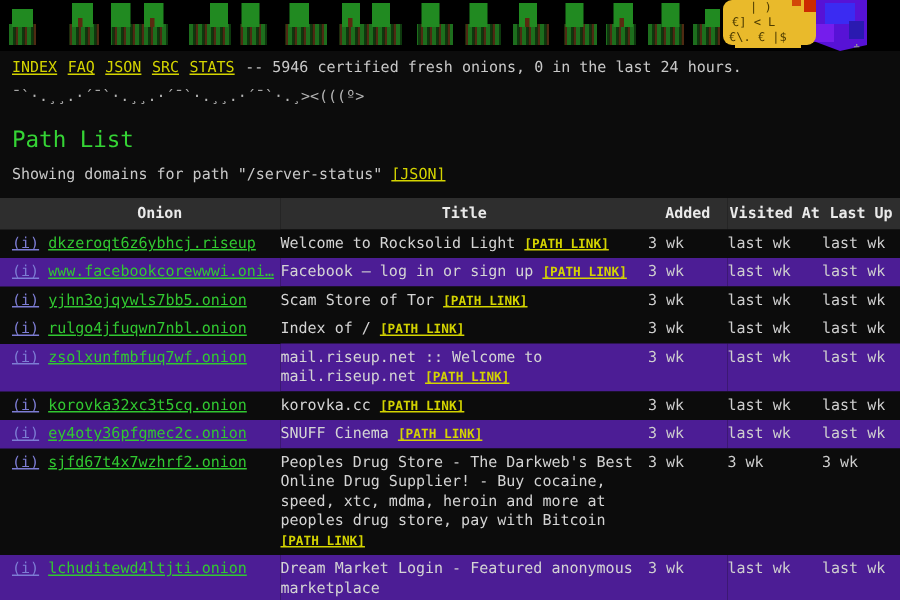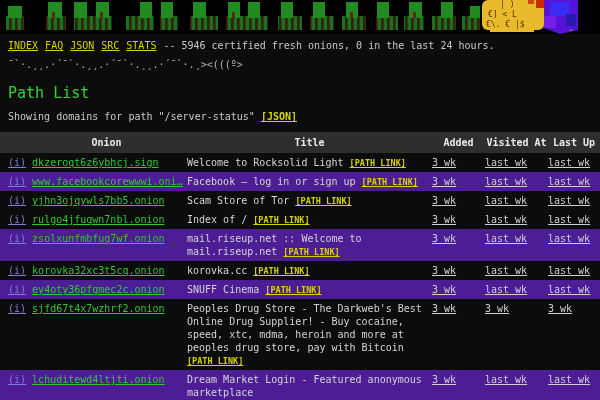--- a/index.html
+++ b/index.html
@@ -9,35 +9,35 @@
     font-family:"DejaVu Sans Mono","Liberation Mono",monospace;
     font-size:10px;line-height:13px;
   }
   a{text-decoration:underline;cursor:pointer;margin-top:42px;}
   .banner{position:relative;width:600px;height:34px;background:#000;}
   .nav{padding:5px 0 0 8px;white-space:nowrap;color:#c9c9c9;}
   .nav a{color:#d4d400;margin-right:7px;}
   .wave{padding:6px 0 0 8px;color:#b5b5b5;white-space:pre;}
   .heading{margin:13px 0 0 8px;color:#35d435;font-weight:normal;font-size:15px;line-height:18px;}
   .subtitle{margin:8px 0 0 8px;color:#c9c9c9;}
-  .subtitle a{color:#d4d400;font-weight:bold;}
+  .subtitle a{color:#d4d400;font-weight:normal;}
   table{border-collapse:collapse;table-layout:fixed;width:600px;margin-top:9px;font-size:10px;}
   col.c1{width:187px;} col.c2{width:245px;} col.c3{width:53px;} col.c4{width:63px;} col.c5{width:52px;}
   thead tr{background:#2e2e2e;}
   th{color:#eaeaea;font-weight:bold;text-align:center;padding:4px 0;font-size:10px;}
   th.h1{padding-left:26px;}
   td{vertical-align:top;padding:3px 0 2px;}
   tr.odd{background:#0c0c0c;}
   tr.even{background:#4c1d95;}
   td.c-onion{padding-left:8px;white-space:nowrap;overflow:hidden;}
   a.info{color:#7d7dd4;}
   a.onion{color:#31c831;}
   td.c-title{padding-right:4px;color:#d4d4d4;}
   a.plink{color:#d4d400;font-size:8.5px;font-weight:bold;}
-  td.c-added,td.c-vis,td.c-last{color:#cfcfcf;white-space:nowrap;text-decoration:underline;}
+  td.c-added,td.c-vis,td.c-last{color:#cfcfcf;white-space:nowrap;}
 </style>
 </head>
 <body>
 
 <div class="banner">
   <svg width="600" height="34" viewBox="0 0 600 34">
     <defs>
       <pattern id="gstripe" width="6" height="16" patternUnits="userSpaceOnUse">
         <rect width="3" height="16" fill="#1d6e1d"></rect>
         <rect x="3" width="1.5" height="16" fill="#0d380d"></rect>
@@ -133,21 +133,21 @@
     <tr>
       <th class="h1">Onion</th>
       <th>Title</th>
       <th>Added</th>
       <th>Visited At</th>
       <th>Last Up</th>
     </tr>
   </thead>
   <tbody>
       <tr class="odd">
-        <td class="c-onion"><a href="#" class="info">(i)</a> <a href="#" class="onion">dkzeroqt6z6ybhcj.sign</a></td>
+        <td class="c-onion"><a href="#" class="info">(i)</a> <a href="#" class="onion">dkzeroqt6z6ybhcj.riseup</a></td>
         <td class="c-title"><span>Welcome to Rocksolid Light</span> <a href="#" class="plink">[PATH LINK]</a></td>
         <td class="c-added">3 wk</td>
         <td class="c-vis">last wk</td>
         <td class="c-last">last wk</td>
       </tr>
       <tr class="even">
         <td class="c-onion"><a href="#" class="info">(i)</a> <a href="#" class="onion">www.facebookcorewwwi.oni…</a></td>
         <td class="c-title"><span>Facebook – log in or sign up</span> <a href="#" class="plink">[PATH LINK]</a></td>
         <td class="c-added">3 wk</td>
         <td class="c-vis">last wk</td>

